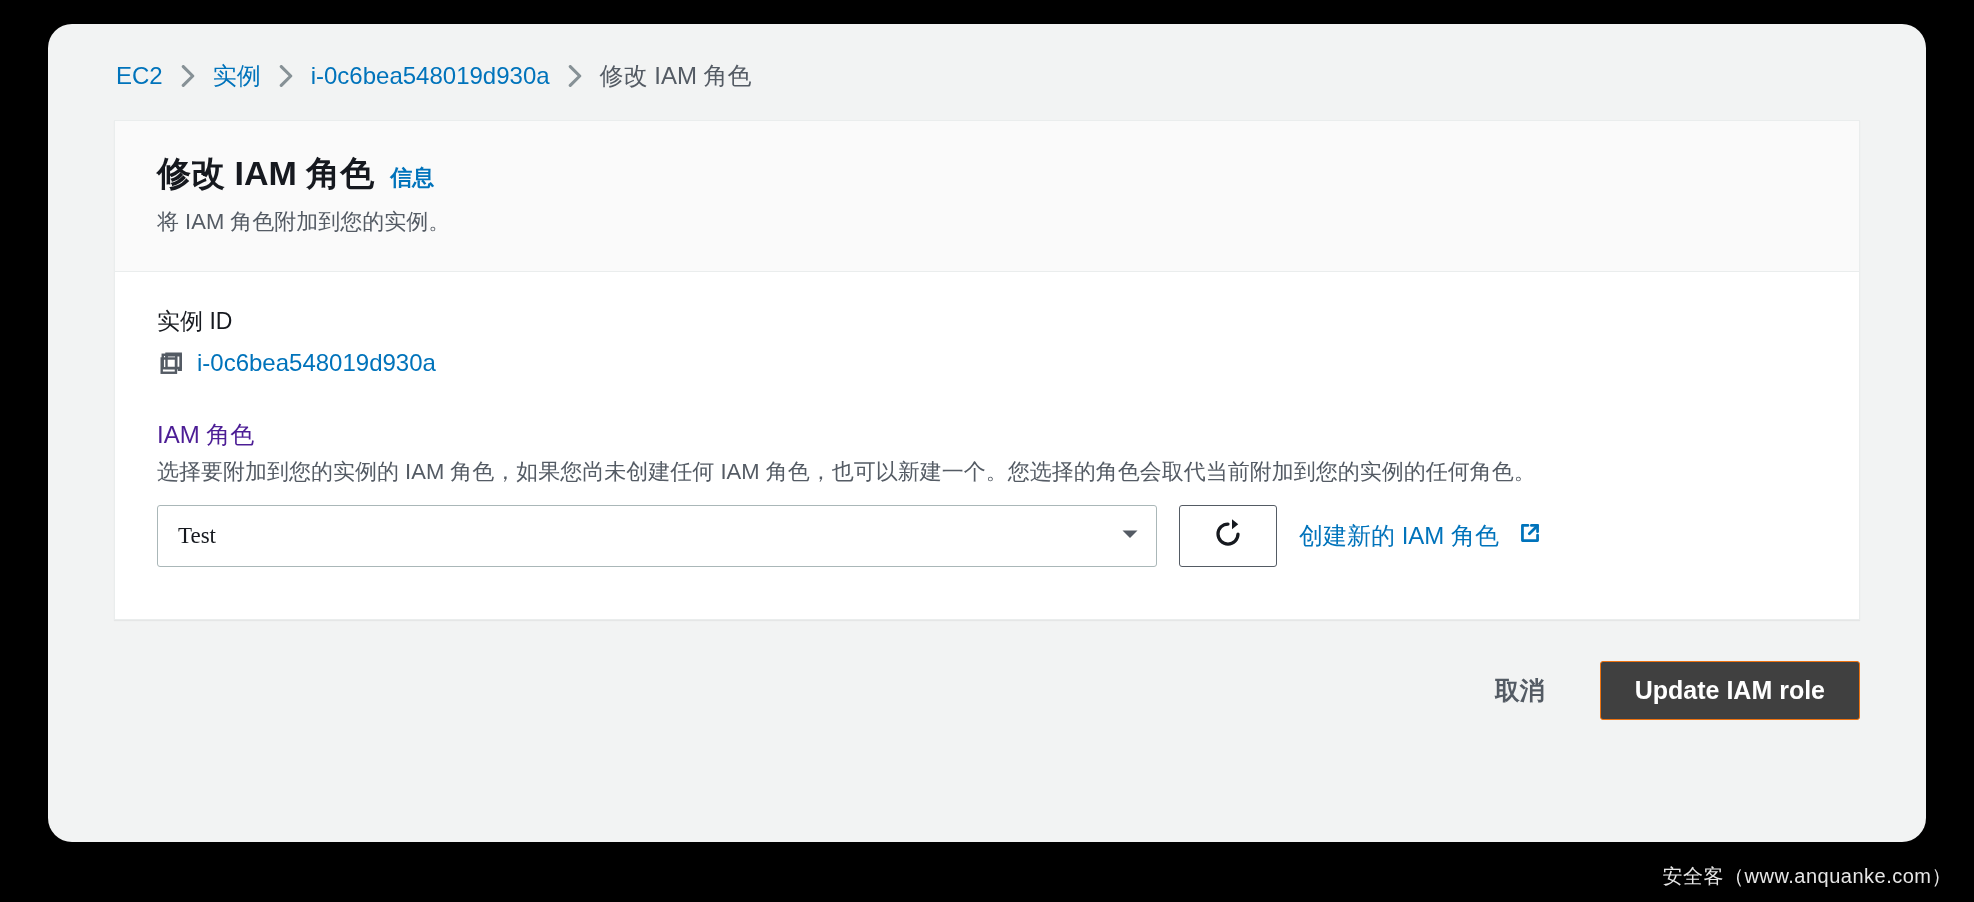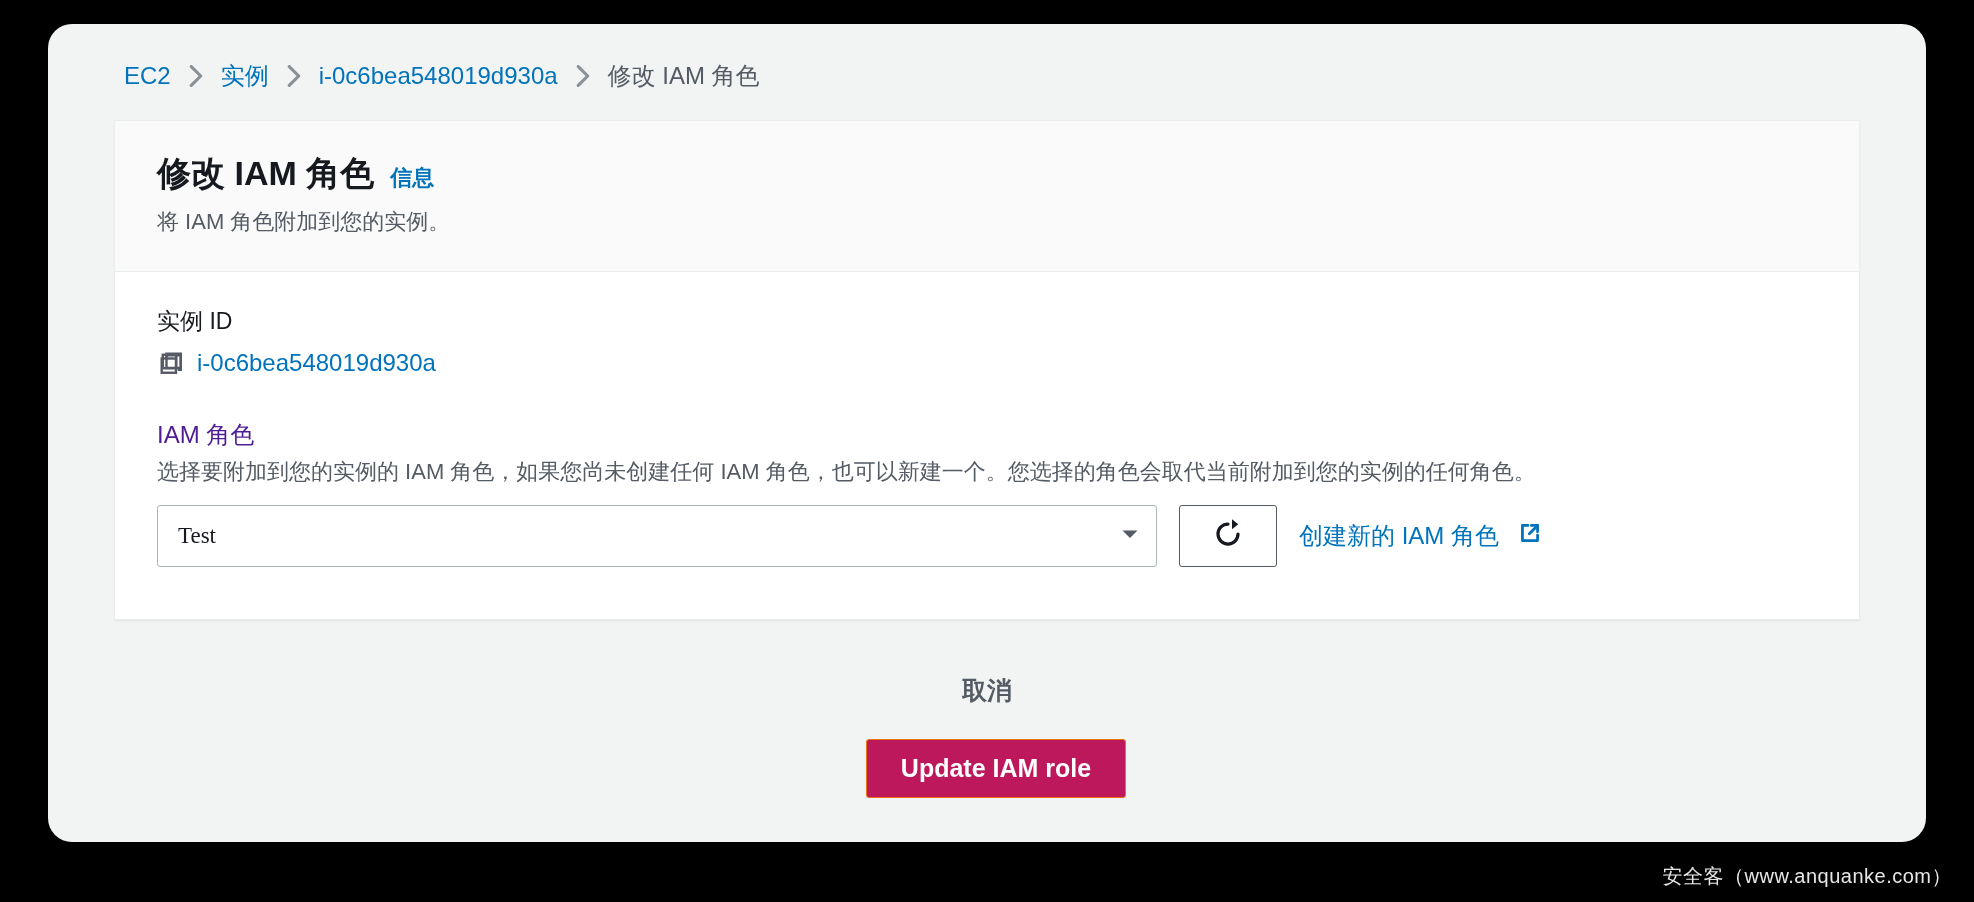--- a/index.html
+++ b/index.html
@@ -25,21 +25,20 @@
       padding: 36px 66px 0 66px;
     }
     
     .breadcrumb {
       display: flex;
       align-items: center;
       gap: 18px;
       font-size: 24px;
       margin-bottom: 28px;
       padding-left: 2px;
-      margin-left: 8px;
     }
     .breadcrumb a {
       color: #0073bb;
       text-decoration: none;
       cursor: pointer;
     }
     .breadcrumb .sep svg {
       width: 14px;
       height: 22px;
       display: block;
@@ -171,39 +170,38 @@
       gap: 20px;
       color: #0073bb;
       font-size: 24px;
       text-decoration: none;
       cursor: pointer;
     }
     
     .footer {
       display: flex;
       justify-content: flex-end;
-      gap: 16px;
+      gap: 1px;
       margin-top: 38px;
       align-items: center;
-      flex-direction: column;
     }
     .btn-cancel {
       font-size: 25px;
       font-weight: 700;
       color: #545b64;
       padding: 16px 36px;
       background: transparent;
       border: none;
       cursor: pointer;
     }
     .btn-primary {
       font-size: 25px;
       font-weight: 700;
       color: #fff;
-      background: #be185d;
+      background: #404040;
       border: 1px solid #ec7211;
       border-radius: 3px;
       padding: 14px 34px;
       cursor: pointer;
       margin-left: 18px;
     }
     
     .watermark {
       position: absolute;
       right: 22px;

